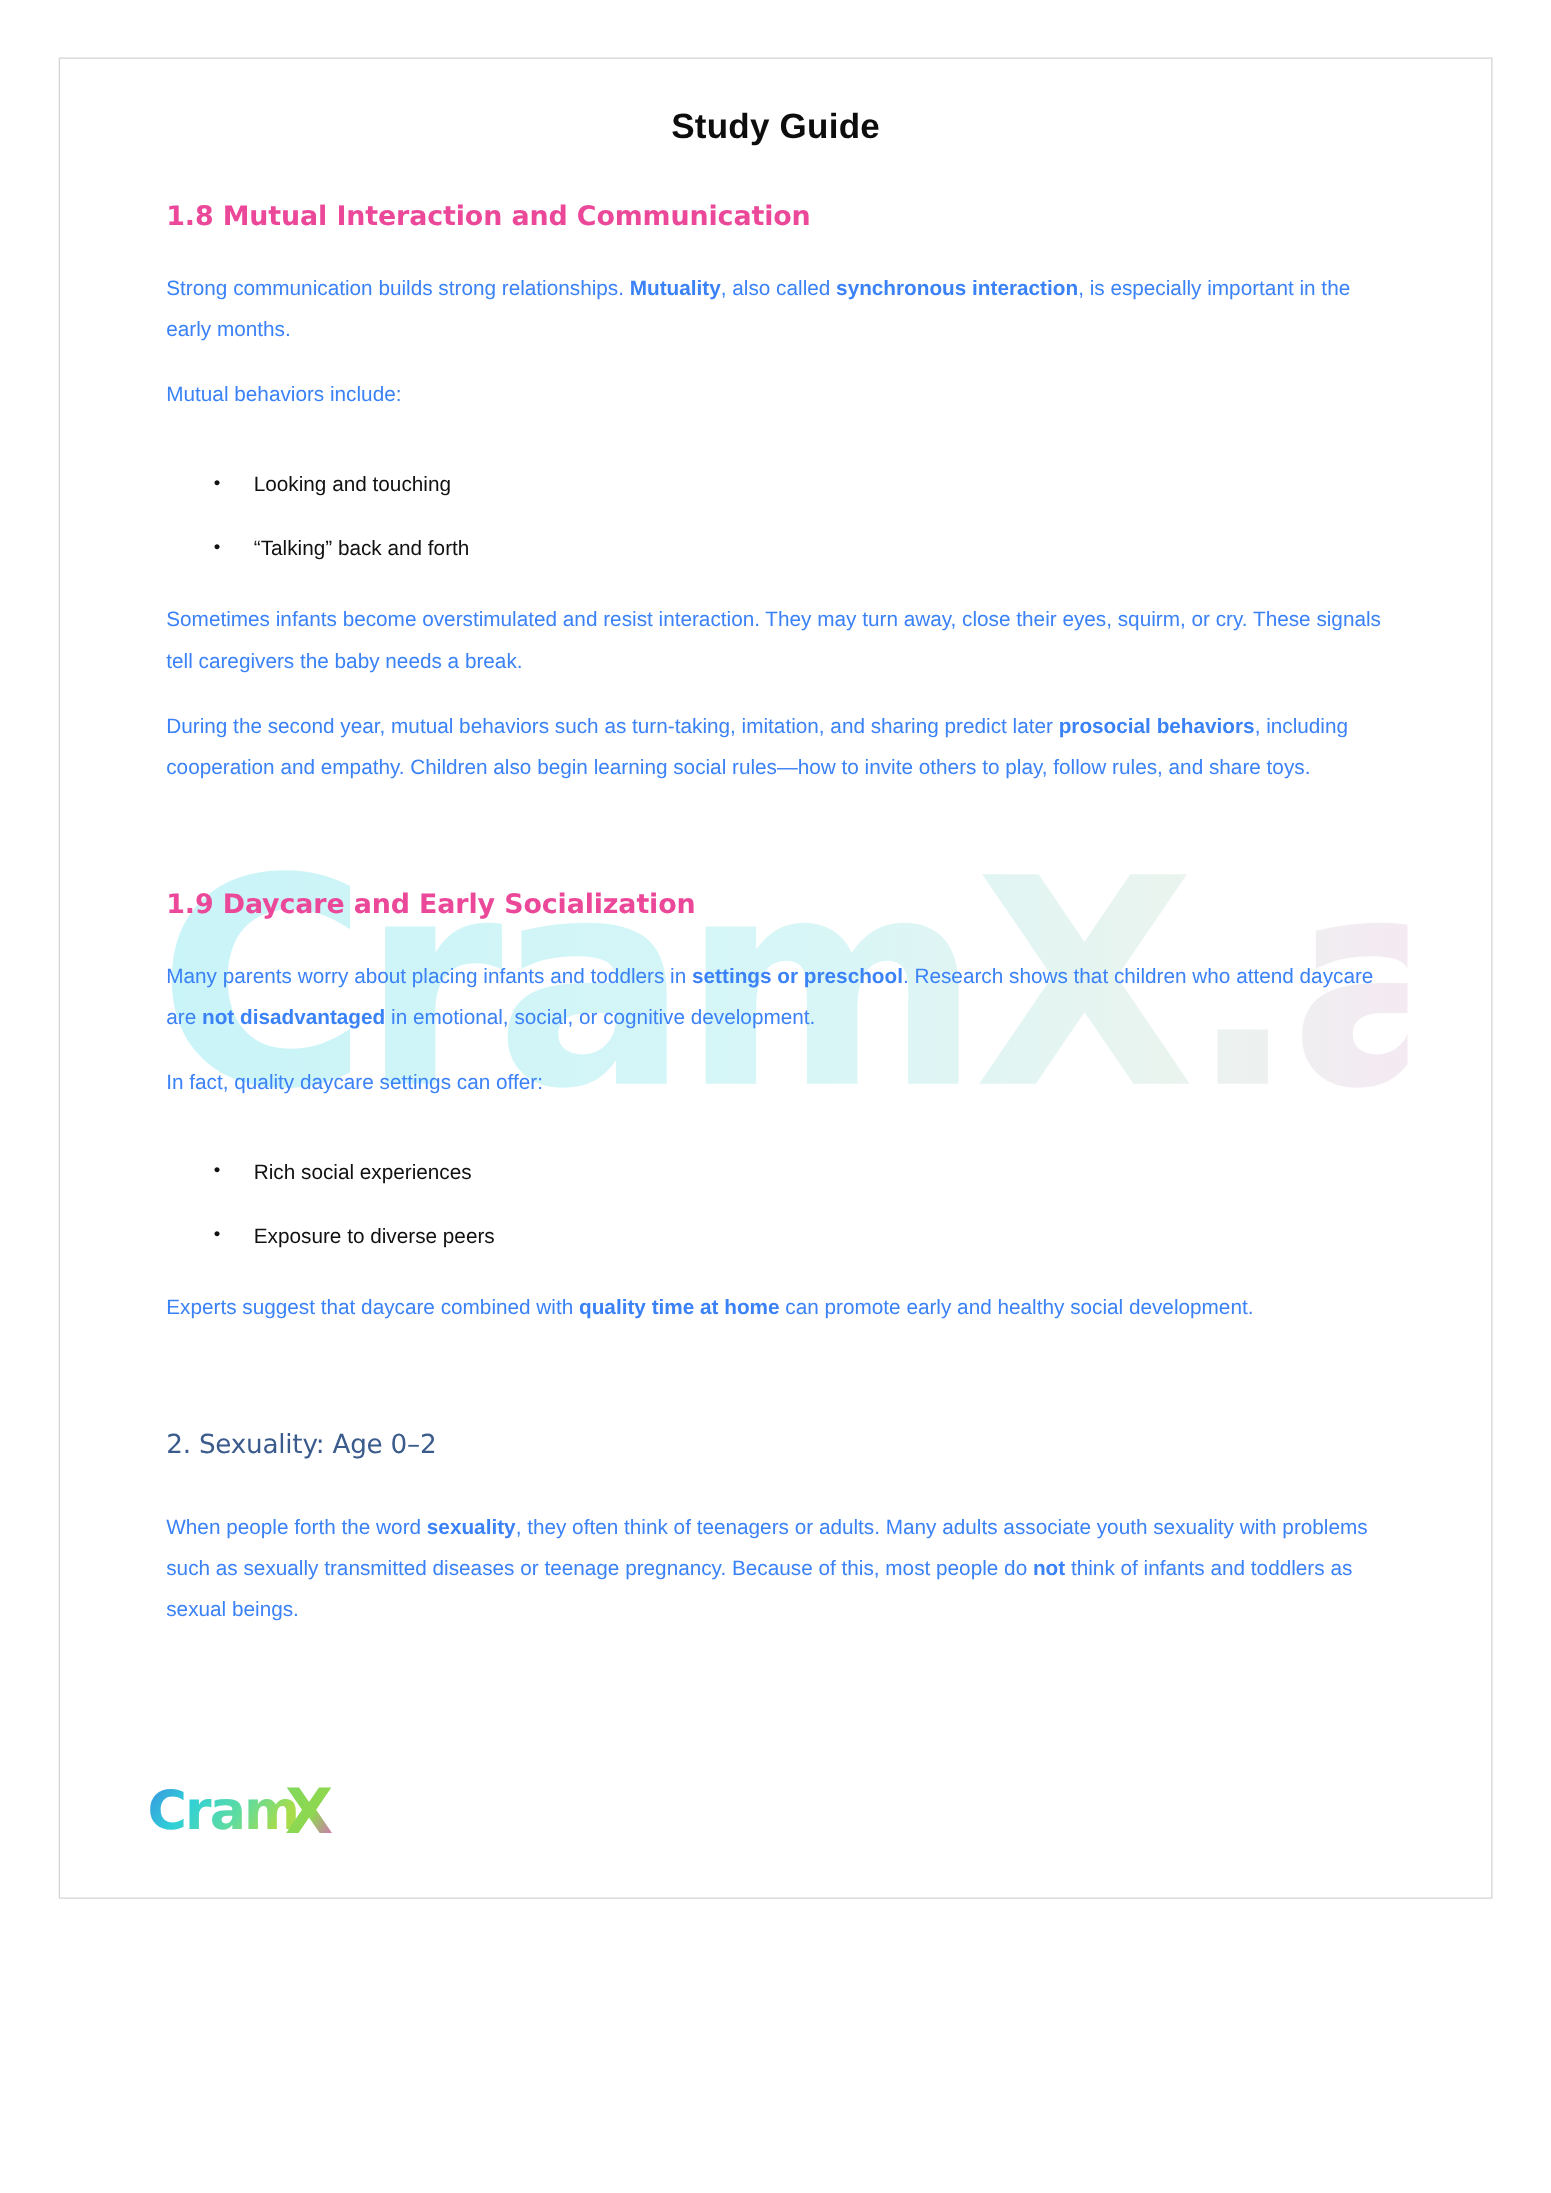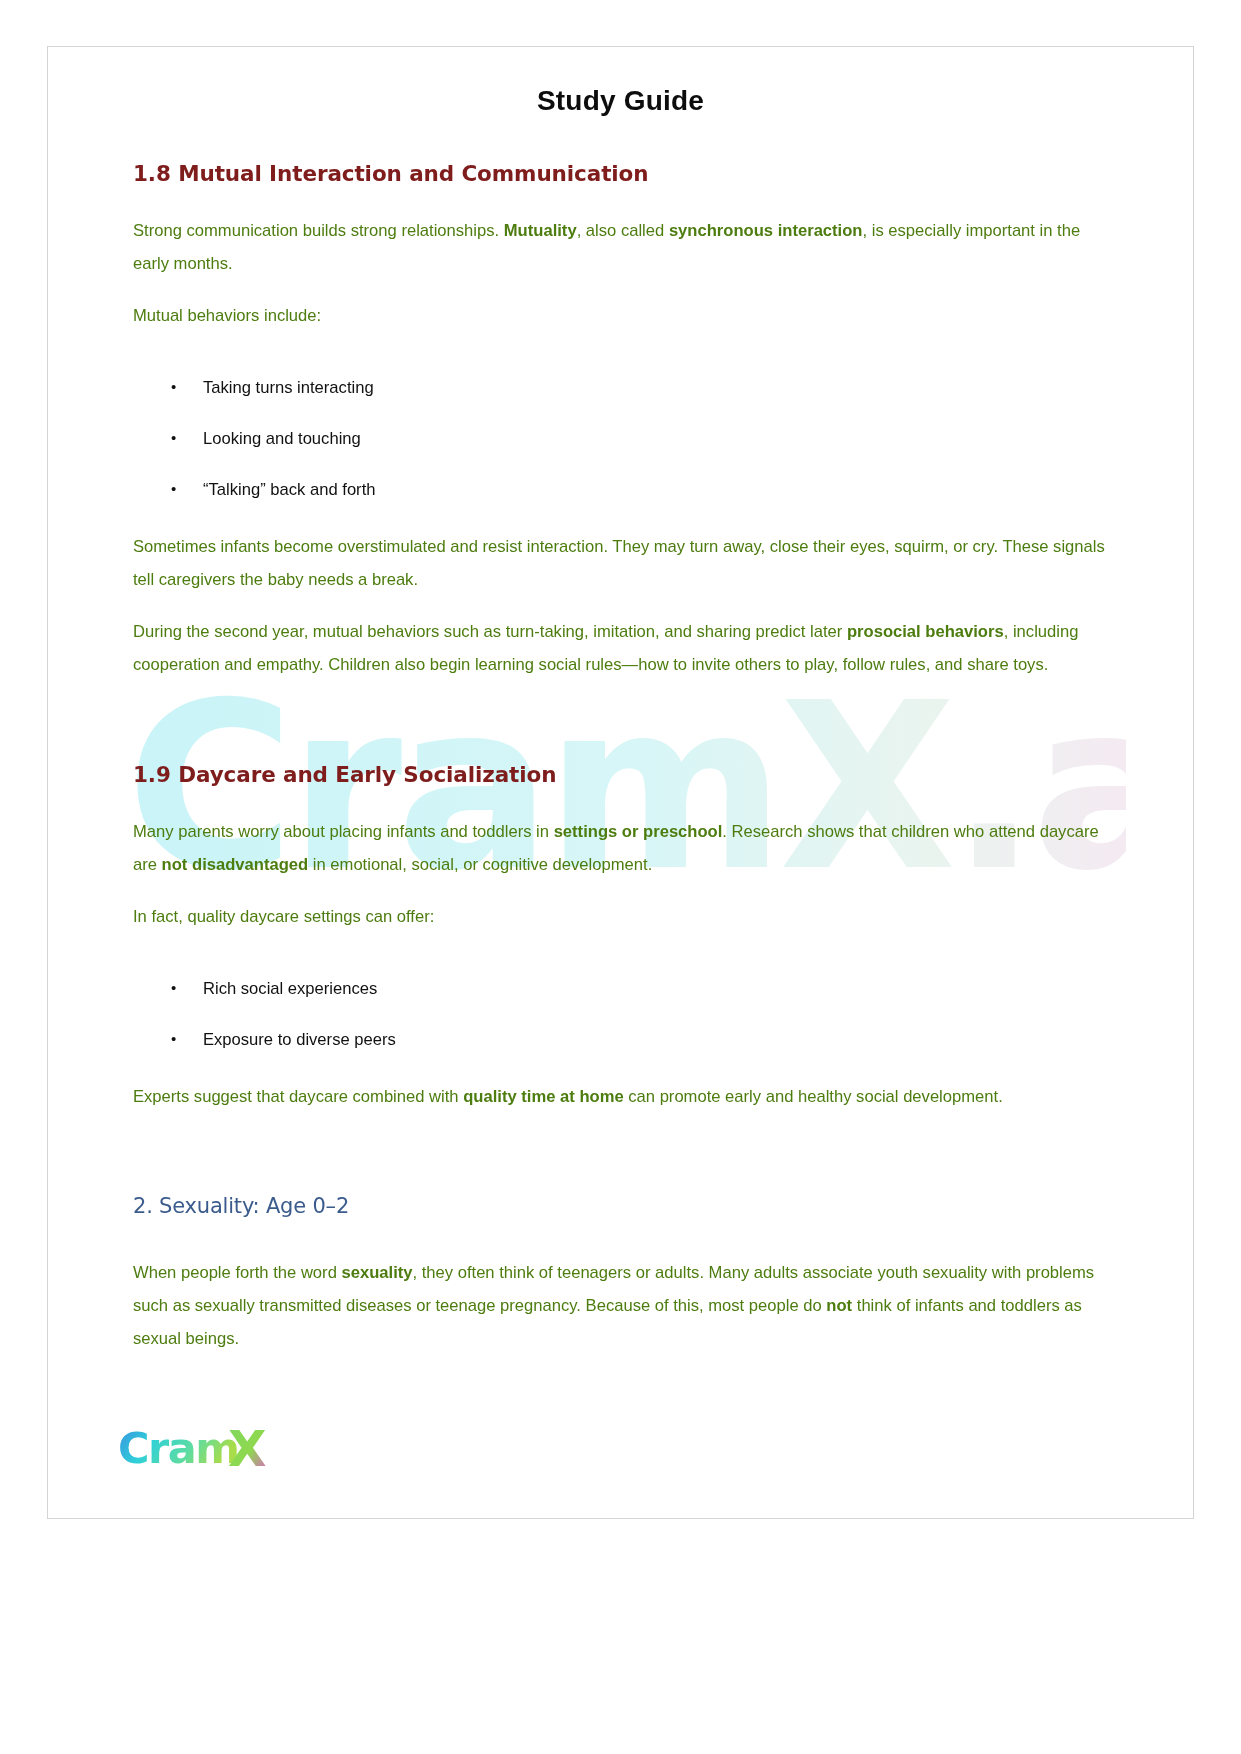--- a/index.html
+++ b/index.html
@@ -43,21 +43,21 @@
     letter-spacing: 0.2px;
     margin: 0 0 44px 0;
     font-family: "Liberation Sans", sans-serif;
   }
 
   
   h2.sub-heading {
     font-family: "DejaVu Sans", sans-serif;
     font-size: 21.5px;
     font-weight: bold;
-    color: #7f1d1d;
+    color: #ec4899;
     margin: 0 0 28px 0;
     letter-spacing: -0.1px;
     position: relative;
     z-index: 3;
   }
   h1.main-heading {
     font-family: "DejaVu Sans", sans-serif;
     font-size: 21px;
     font-weight: normal;
     color: #3a5b8c;
@@ -65,21 +65,21 @@
     letter-spacing: -0.2px;
     position: relative;
     z-index: 3;
   }
 
   
   p.body {
     font-family: "Liberation Sans", sans-serif;
     font-size: 16.6px;
     line-height: 33px;
-    color: #4d7c0f;
+    color: #3b82f6;
     margin: 0 0 19px 0;
     position: relative;
     z-index: 3;
     text-align: left;
   }
   p.body b { font-weight: bold; }
 
   ul.bullets {
     list-style: none;
     margin: 0 0 8px 0;
@@ -159,21 +159,20 @@
       <span>Strong communication builds strong relationships. </span><b>Mutuality</b><span>, also called </span><b>synchronous interaction</b><span>, is especially important in the early months.</span>
     </p>
 
     <p class="body">
       <span>Mutual behaviors include:</span>
     </p>
 
     <div class="gap-md"></div>
 
     <ul class="bullets">
-      <li><span>Taking turns interacting</span></li>
       <li><span>Looking and touching</span></li>
       <li><span>“Talking” back and forth</span></li>
     </ul>
 
     <p class="body">
       <span>Sometimes infants become overstimulated and resist interaction. They may turn away, close their eyes, squirm, or cry. These signals tell caregivers the baby needs a break.</span>
     </p>
 
     <p class="body">
       <span>During the second year, mutual behaviors such as turn-taking, imitation, and sharing predict later </span><b>prosocial behaviors</b><span>, including cooperation and empathy. Children also begin learning social rules—how to invite others to play, follow rules, and share toys.</span>

